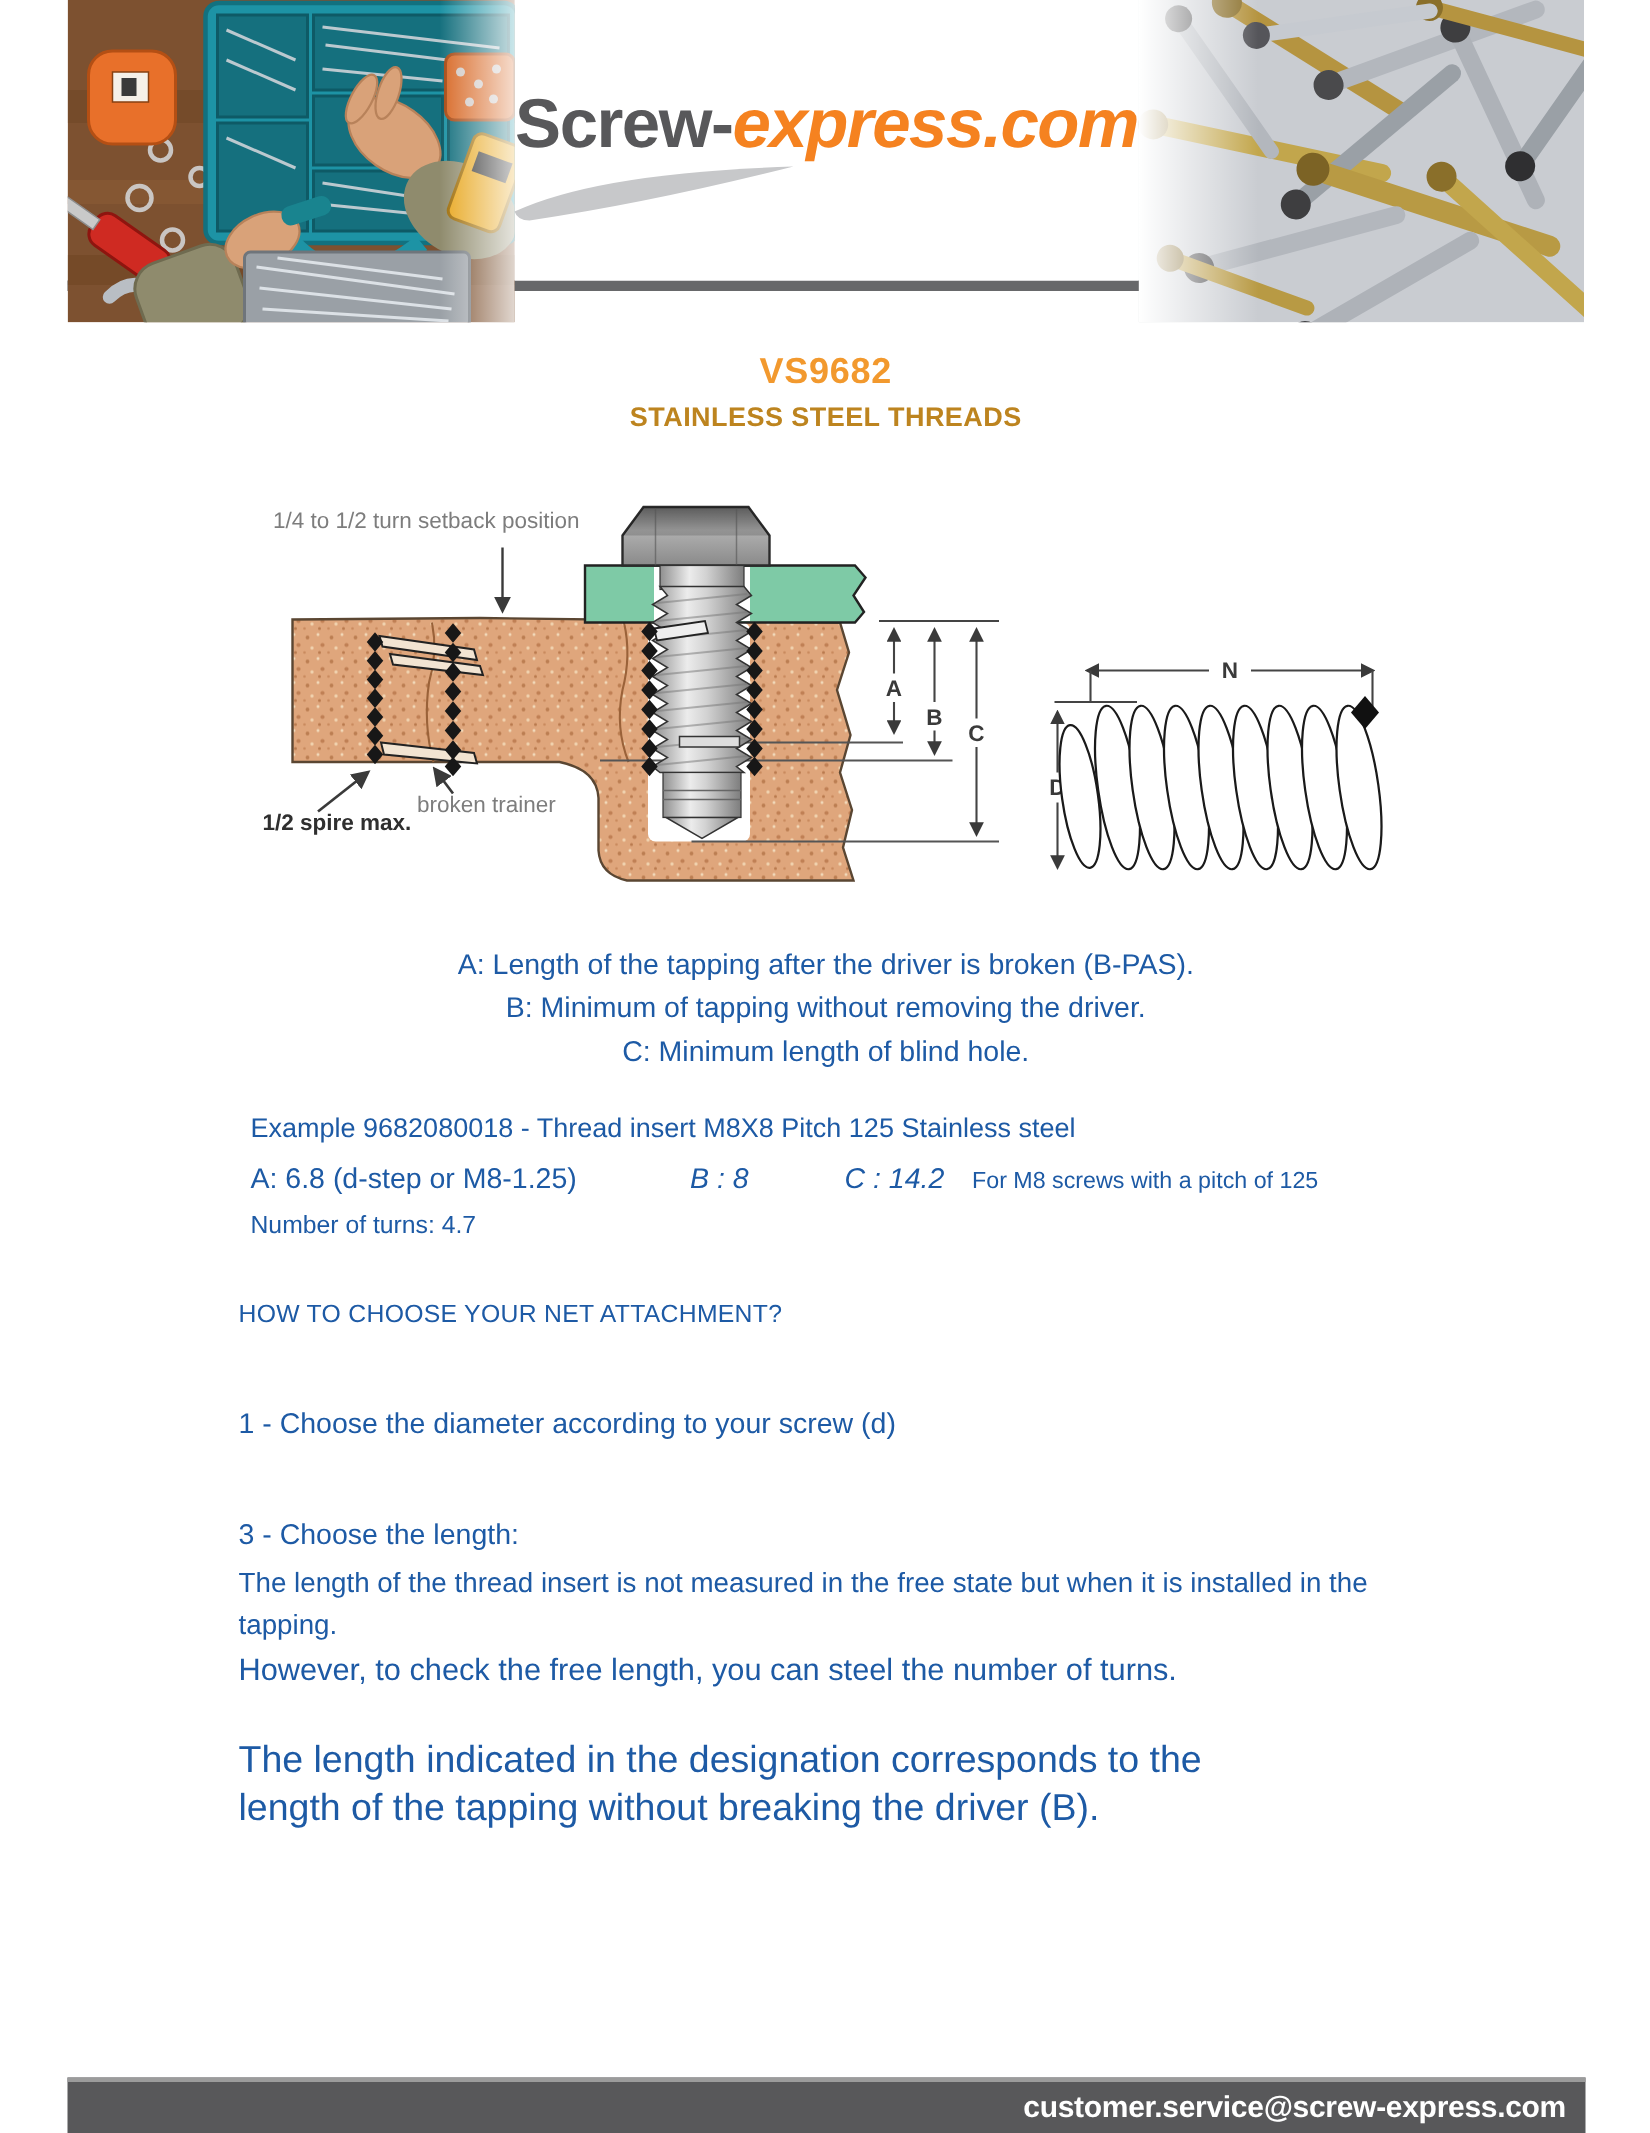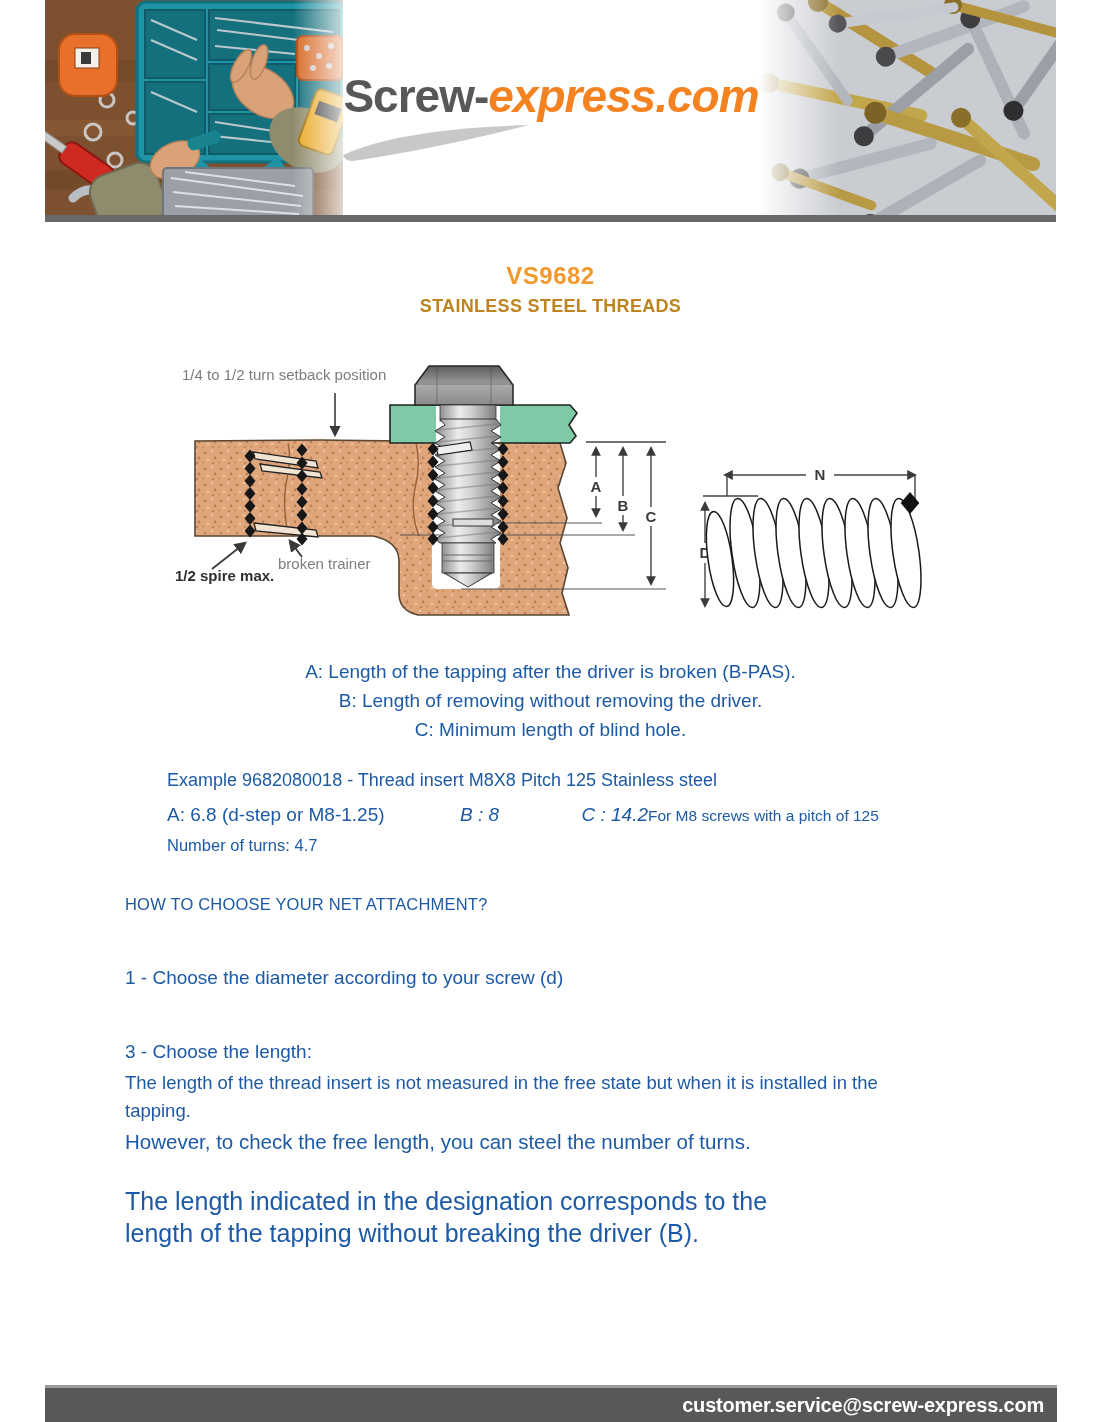--- a/index.html
+++ b/index.html
@@ -2,21 +2,21 @@
 <html style="--banner-orange: #E8772A; --logo-gray: #58585A; --logo-orange: #F58220; --title-orange: #F2992E; --subtitle-gold: #BD841F; --text-blue: #1D5AA5; --cork-tan: #DFA67C; --plate-green: #7ECAA6; --footer-gray: #58585A; --label-gray: #7D7D7D;"><head>
 <meta charset="utf-8">
 <style>
   * { margin:0; padding:0; box-sizing:border-box; }
   html,body { background:#ffffff; }
   body { font-family:"Liberation Sans", sans-serif; }
   .page { position:relative; width:1100px; height:1422px; background:#fff; overflow:hidden; }
   .content { margin:0 44px 0 45px; }
 
   
-  .hero { display:flex; height:215px; }
+  .hero { display:flex; height:187px; }
   .hero-photo { height:215px; overflow:hidden; }
   .hero-photo svg { display:block; }
   .hero-left { width:313px; }
   .hero-right { width:312px; }
   .hero-logo { flex:1; position:relative; display:flex; align-items:center; justify-content:center; background:#fff; }
   .logo-wrap { position:relative; top:-12px; }
   .logo-text { font-size:46px; font-weight:bold; letter-spacing:-1px; white-space:nowrap; }
   .logo-dark { color:var(--logo-gray,#58585A); }
   .logo-orange { color:var(--logo-orange,#F58220); font-style:italic; }
   .logo-swoosh { position:absolute; left:-4px; top:52px; }
@@ -42,26 +42,26 @@
   
   .legend { margin-top:2px; text-align:center; color:var(--text-blue,#1D5AA5); }
   .legend div { font-size:19px; line-height:29px; }
 
   
   .example { margin-left:122px; margin-top:26px; color:var(--text-blue,#1D5AA5); }
   .ex-line1 { font-size:18px; }
   .ex-row { display:flex; align-items:baseline; margin-top:13px; }
   .ex-a { width:293px; font-size:19px; }
   .ex-b { width:103px; font-size:19px; font-style:italic; }
-  .ex-c { width:85px; font-size:19px; font-style:italic;text-align:right; }
+  .ex-c { width:85px; font-size:19px; font-style:italic; }
   .ex-note { font-size:15.5px; }
   .ex-turns { margin-top:10px; font-size:16.5px; }
 
   
-  .howto { margin-left:80px; color:var(--text-blue,#1D5AA5); }
+  .howto { margin-left:114px; color:var(--text-blue,#1D5AA5); }
   .howto-heading { margin-top:40px; font-size:16.5px; font-weight:normal; letter-spacing:.2px; }
   .step { margin-top:53px; font-size:19px; }
   .step3 { margin-top:52px; font-size:19px; }
   .para1 { margin-top:6px; font-size:18.5px; line-height:28px; max-width:775px; }
   .para2 { margin-top:5px; font-size:20.5px; }
   .para3 { margin-top:31px; font-size:25px; line-height:32px; max-width:700px; }
 
   
   .footer { position:absolute; bottom:0; left:45px; width:1012px; height:37px;
             background:var(--footer-gray,#58585A); border-top:3px solid #9b9b9b;
@@ -415,21 +415,21 @@
             <ellipse cx="713" cy="200" rx="13" ry="55" transform="rotate(-8 713 200)"></ellipse>
             <ellipse cx="736" cy="200" rx="13" ry="55" transform="rotate(-8 736 200)"></ellipse>
           </g>
           <use href="#dmd" fill="#111" transform="translate(740,150) scale(1.7)"></use>
         </g>
       </svg>
     </figure>
 
     <section class="legend">
       <div>A: Length of the tapping after the driver is broken (B-PAS).</div>
-      <div>B: Length of removing without removing the driver.</div>
+      <div>B: Minimum of tapping without removing the driver.</div>
       <div>C: Minimum length of blind hole.</div>
     </section>
 
     <section class="example">
       <div class="ex-line1">Example 9682080018 - Thread insert M8X8 Pitch 125 Stainless steel</div>
       <div class="ex-row">
         <span class="ex-a">A: 6.8 (d-step or M8-1.25)</span>
         <span class="ex-b">B : 8</span>
         <span class="ex-c">C : 14.2</span>
         <span class="ex-note">For M8 screws with a pitch of 125</span>

